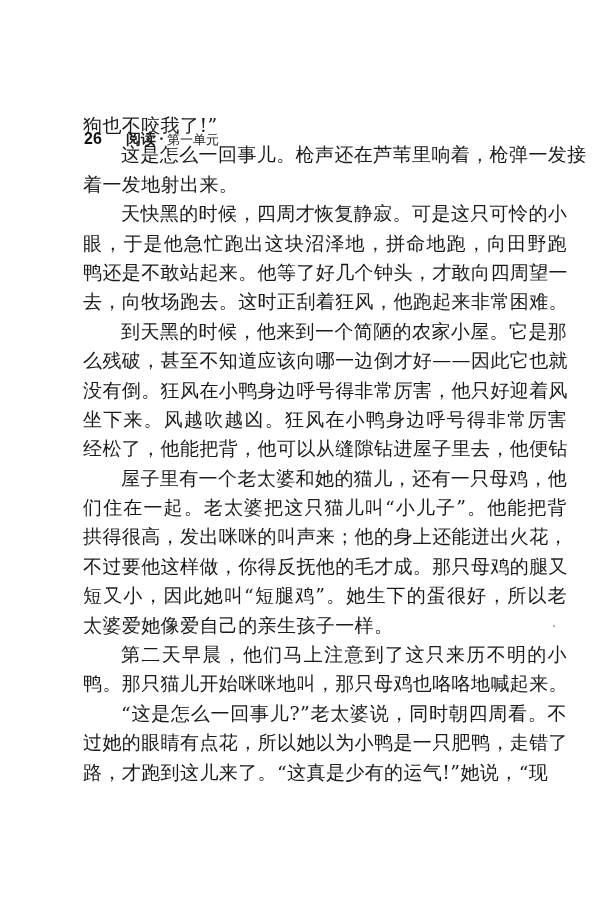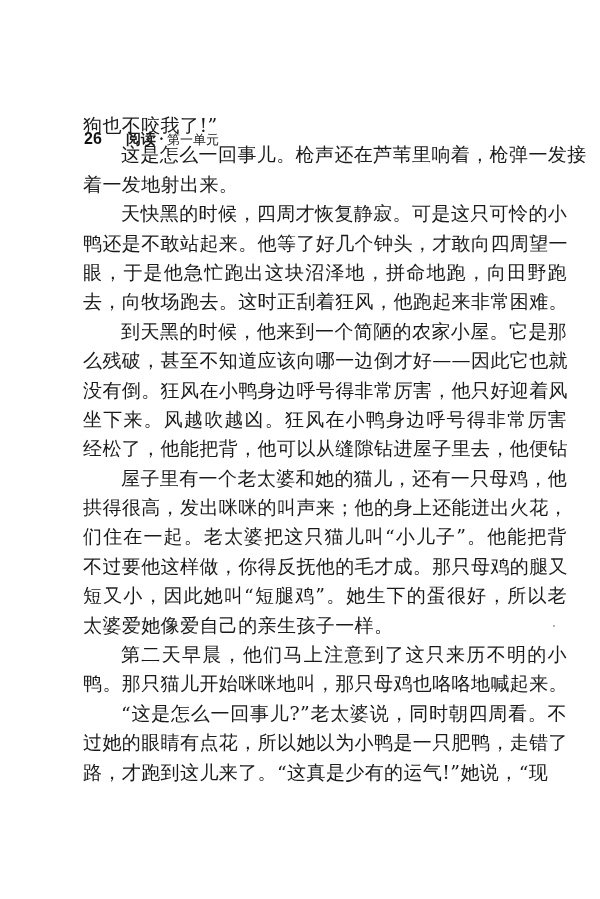--- a/index.html
+++ b/index.html
@@ -46,35 +46,35 @@
 <div class="body-text" id="body-text">
     <div>
       <div class="line last">狗也不咬我了!”</div>
     </div>
     <div>
       <div class="line indent">这是怎么一回事儿。枪声还在芦苇里响着，枪弹一发接</div>
       <div class="line last">着一发地射出来。</div>
     </div>
     <div>
       <div class="line indent">天快黑的时候，四周才恢复静寂。可是这只可怜的小</div>
+      <div class="line">眼，于是他急忙跑出这块沼泽地，拼命地跑，向田野跑</div>
       <div class="line">鸭还是不敢站起来。他等了好几个钟头，才敢向四周望一</div>
-      <div class="line">眼，于是他急忙跑出这块沼泽地，拼命地跑，向田野跑</div>
       <div class="line last">去，向牧场跑去。这时正刮着狂风，他跑起来非常困难。</div>
     </div>
     <div>
       <div class="line indent">到天黑的时候，他来到一个简陋的农家小屋。它是那</div>
       <div class="line">么残破，甚至不知道应该向哪一边倒才好——因此它也就</div>
       <div class="line">没有倒。狂风在小鸭身边呼号得非常厉害，他只好迎着风</div>
       <div class="line">坐下来。风越吹越凶。狂风在小鸭身边呼号得非常厉害</div>
       <div class="line">经松了，他能把背，他可以从缝隙钻进屋子里去，他便钻</div>
     </div>
     <div>
       <div class="line indent">屋子里有一个老太婆和她的猫儿，还有一只母鸡，他</div>
+      <div class="line">们住在一起。老太婆把这只猫儿叫“小儿子”。他能把背</div>
       <div class="line">拱得很高，发出咪咪的叫声来；他的身上还能迸出火花，</div>
-      <div class="line">们住在一起。老太婆把这只猫儿叫“小儿子”。他能把背</div>
       <div class="line">不过要他这样做，你得反抚他的毛才成。那只母鸡的腿又</div>
       <div class="line">短又小，因此她叫“短腿鸡”。她生下的蛋很好，所以老</div>
       <div class="line last">太婆爱她像爱自己的亲生孩子一样。</div>
     </div>
     <div>
       <div class="line indent">第二天早晨，他们马上注意到了这只来历不明的小</div>
       <div class="line last">鸭。那只猫儿开始咪咪地叫，那只母鸡也咯咯地喊起来。</div>
     </div>
     <div>
       <div class="line indent">“这是怎么一回事儿?”老太婆说，同时朝四周看。不</div>

